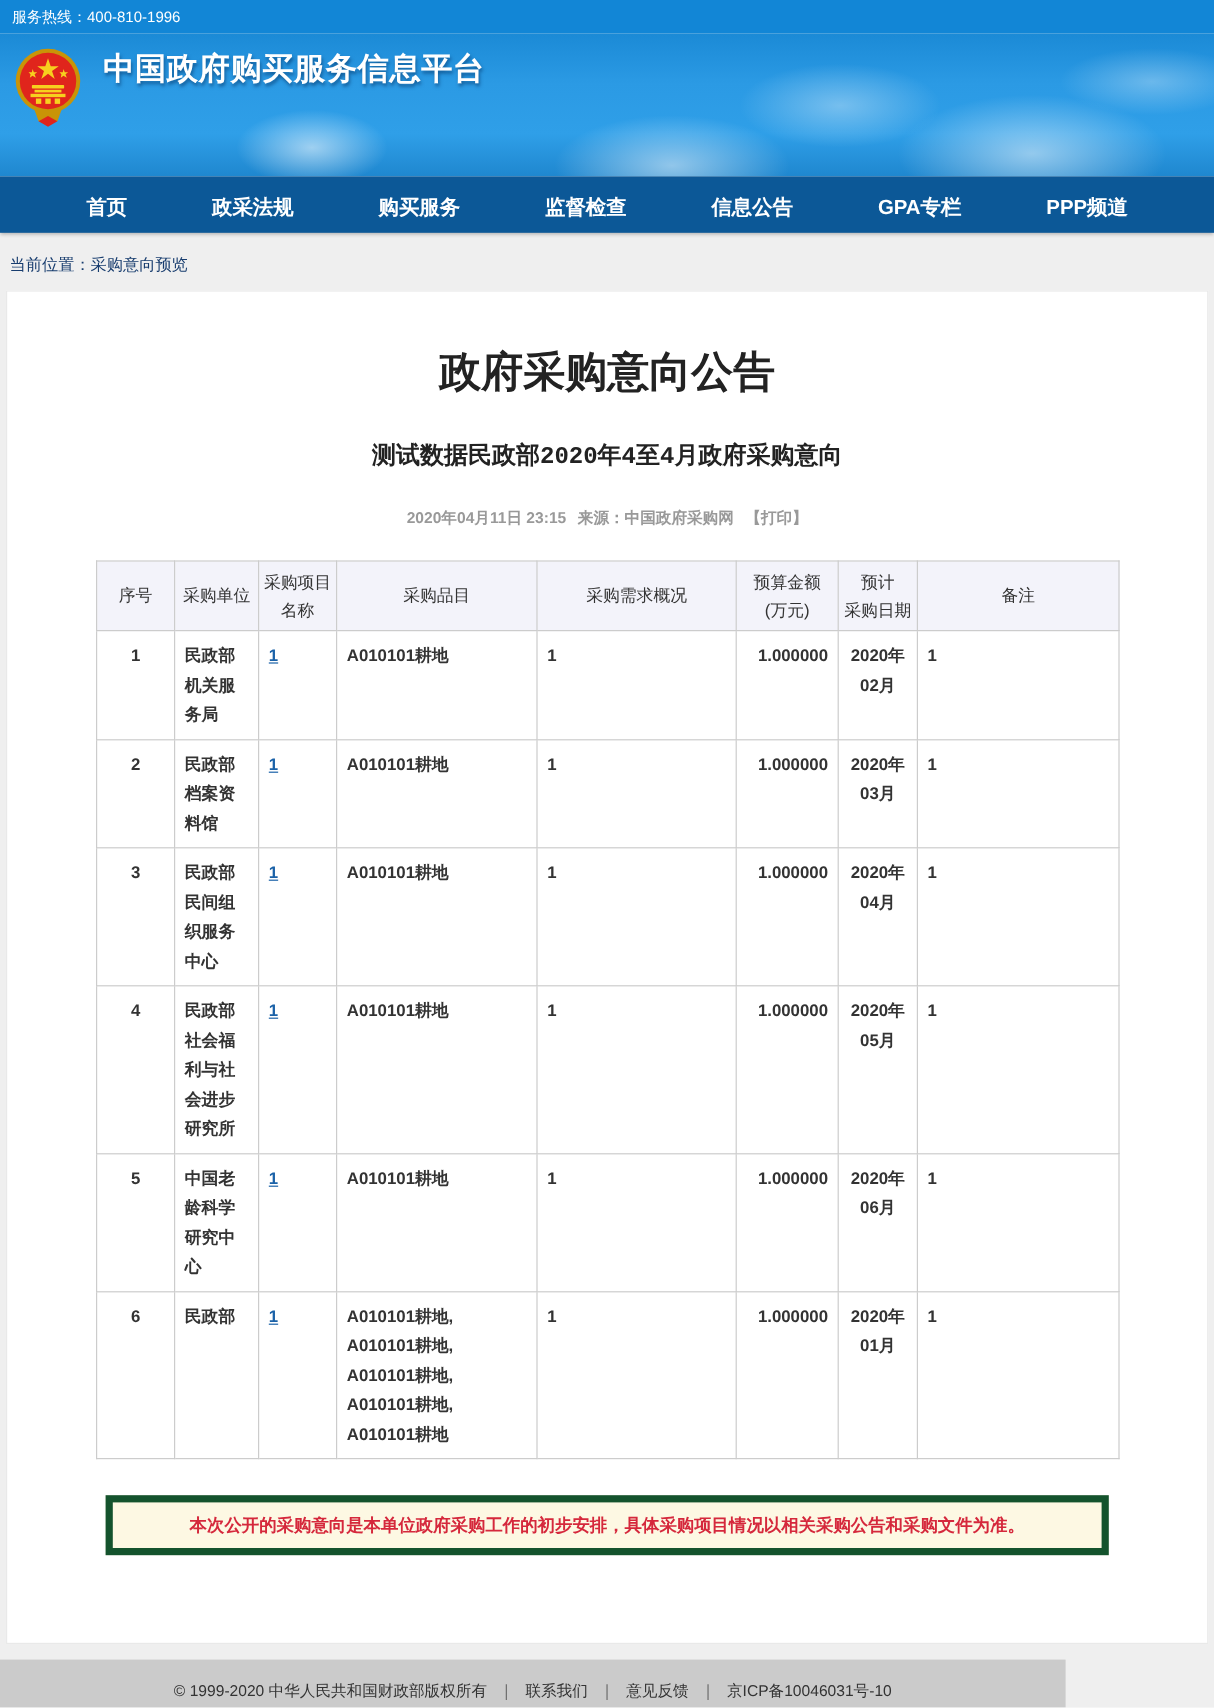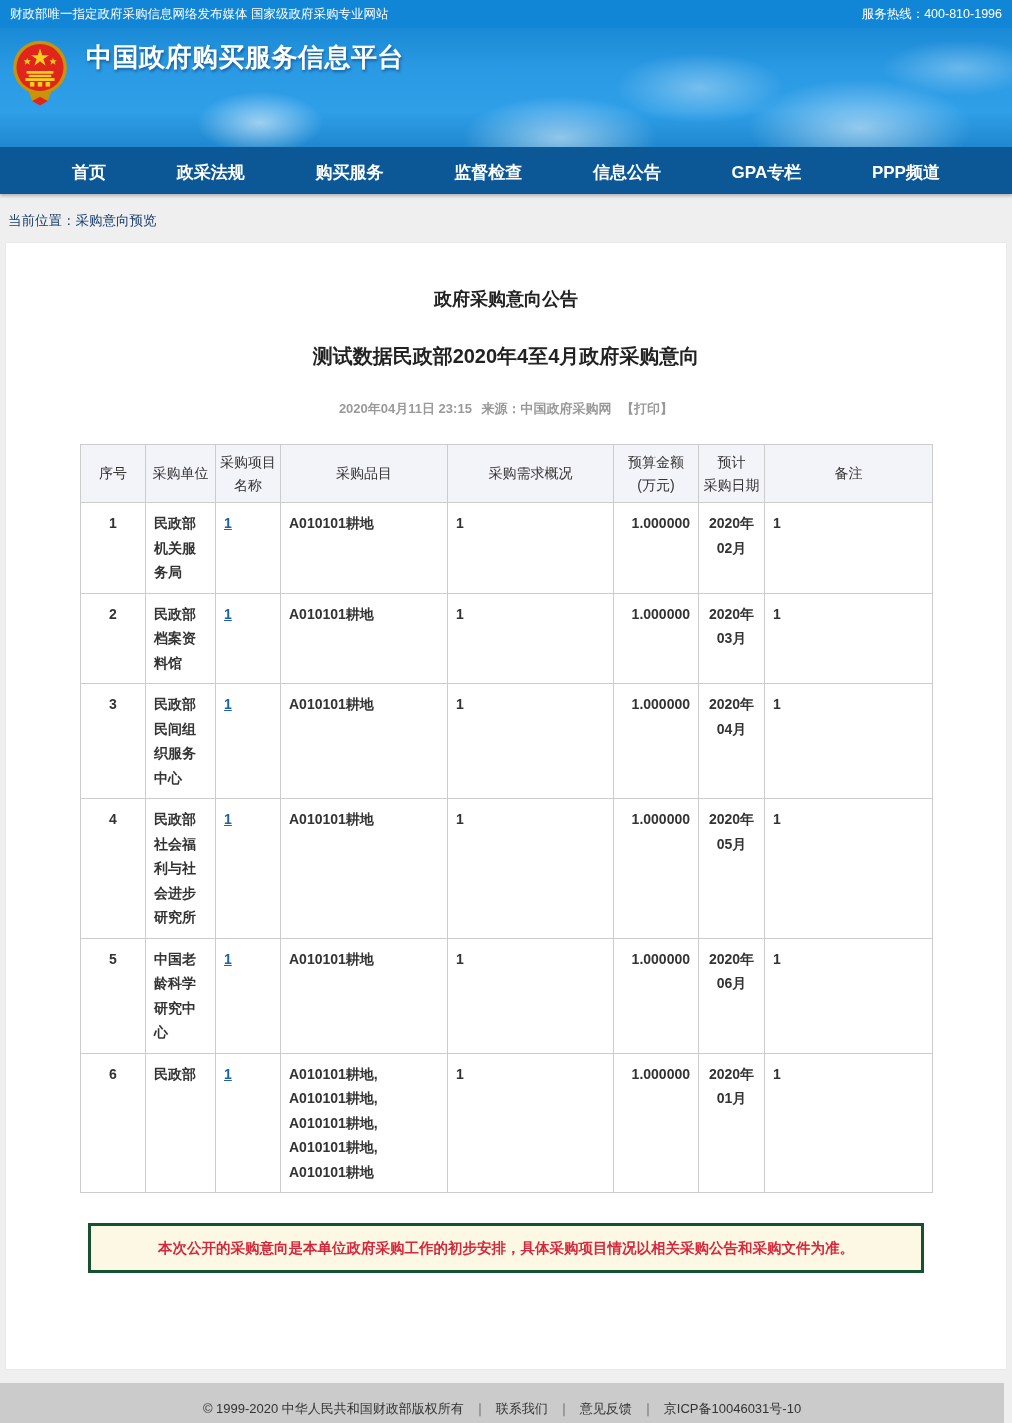--- a/index.html
+++ b/index.html
@@ -51,22 +51,22 @@
   .nav-item { color:#fff; font-size:17px; font-weight:bold; cursor:pointer; white-space:nowrap; }
 
   
   .breadcrumb { padding:18px 8px 12px 8px; font-size:13.5px; color:#173c6e; }
 
   
   .card {
     width:1002px; margin:0 auto; background:#fff; min-height:1128px;
     border:1px solid #e9e9e9; padding:44px 74px 50px 74px;
   }
-  .article-title { text-align:center; font-size:18px; font-weight:bold; color:#222; }
-  .article-subtitle { text-align:center; font-size:20px; font-weight:bold; color:#222; margin-top:32px; }
+  .article-title { text-align:center; font-size:35px; font-weight:bold; color:#222; }
+  .article-subtitle { text-align:center; font-size:20px; font-weight:bold; color:#222; margin-top:32px;font-family:Liberation Mono, monospace; }
   .article-meta { text-align:center; font-size:13px; color:#999; margin-top:30px; }
   .article-meta span { margin:0 3px;font-weight:bold; }
   .print-btn { cursor:pointer;text-align:center; }
   .intro { margin-top:14px; font-size:15px; color:#333; line-height:38px; text-indent:2em; text-align:justify; }
 
   
   table.intent { border-collapse:collapse; table-layout:fixed; width:852px; margin-top:26px; }
   table.intent th, table.intent td { border:1px solid #ccc; }
   table.intent th {
     background:#f3f3fa; font-weight:normal; font-size:14px; color:#333;
@@ -78,40 +78,39 @@
   }
   td.c-seq { text-align:center; }
   td.c-budget { text-align:right; }
   td.c-date { text-align:center; }
   .narrow { max-width:96px; }
   a.proj-link { color:#1b62a8; text-decoration:underline; font-weight:bold; }
 
   
   .notice {
     margin-top:30px; margin-left:8px; width:836px; height:50px;
-    background:#fdf8e3; border:3px solid #14532d;
+    background:#fdf8e3; border:6px solid #14532d;
     display:flex; align-items:center; justify-content:center;
   }
   .notice span { color:#d5283c; font-weight:bold; font-size:14.5px; }
 
   
   .footer {
-    position:absolute; left:0; bottom:0; width:1004px; height:40px;
+    position:absolute; left:0; bottom:0; width:888px; height:40px;
     background:#cbcbcb; text-align:center; font-size:13px; color:#333;
     padding-top:17px;
   }
   .footer span { margin:0 2px; }
   .footer .sep { color:#555; margin:0 4px; }
   .flink { cursor:pointer; }
 </style>
 </head>
 <body>
 
 <div class="topbar">
-  <span>财政部唯一指定政府采购信息网络发布媒体 国家级政府采购专业网站</span>
   <span>服务热线：400-810-1996</span>
 </div>
 
 <div class="banner">
   <svg class="emblem" viewBox="0 0 100 120">
     <circle cx="50" cy="52" r="48" fill="#c99407"></circle>
     <circle cx="50" cy="52" r="42" fill="#e0251c"></circle>
     <polygon points="50,18 54,30 66,30 56,37 60,49 50,41 40,49 44,37 34,30 46,30" fill="#f7d01e"></polygon>
     <polygon points="27,34 29,39 34,39 30,42 32,47 27,44 23,47 24,42 21,39 26,39" fill="#f7d01e"></polygon>
     <polygon points="73,34 75,39 80,39 76,42 78,47 73,44 69,47 70,42 67,39 72,39" fill="#f7d01e"></polygon>

